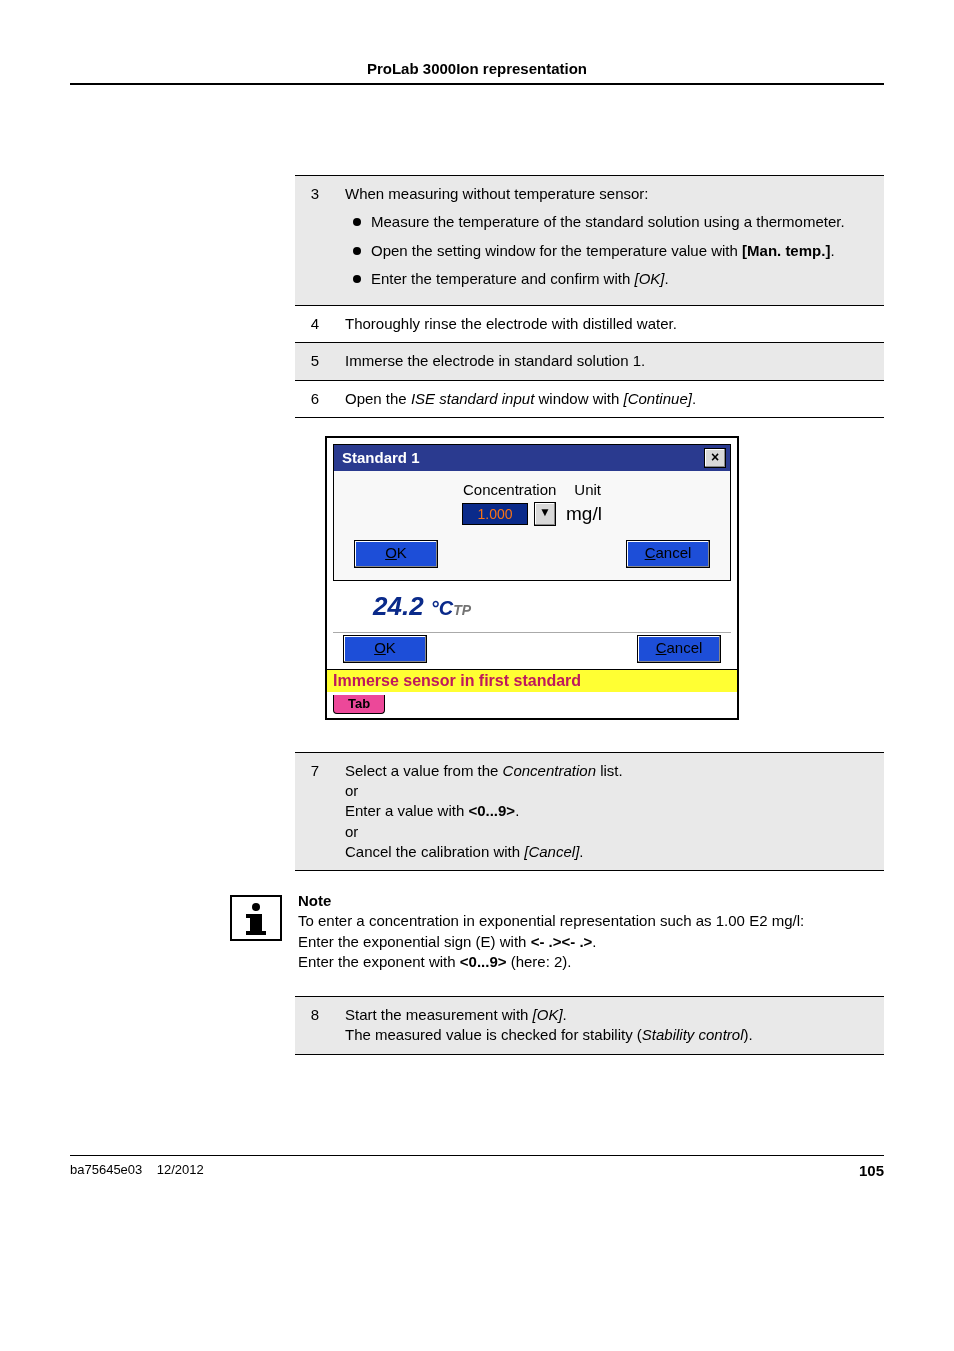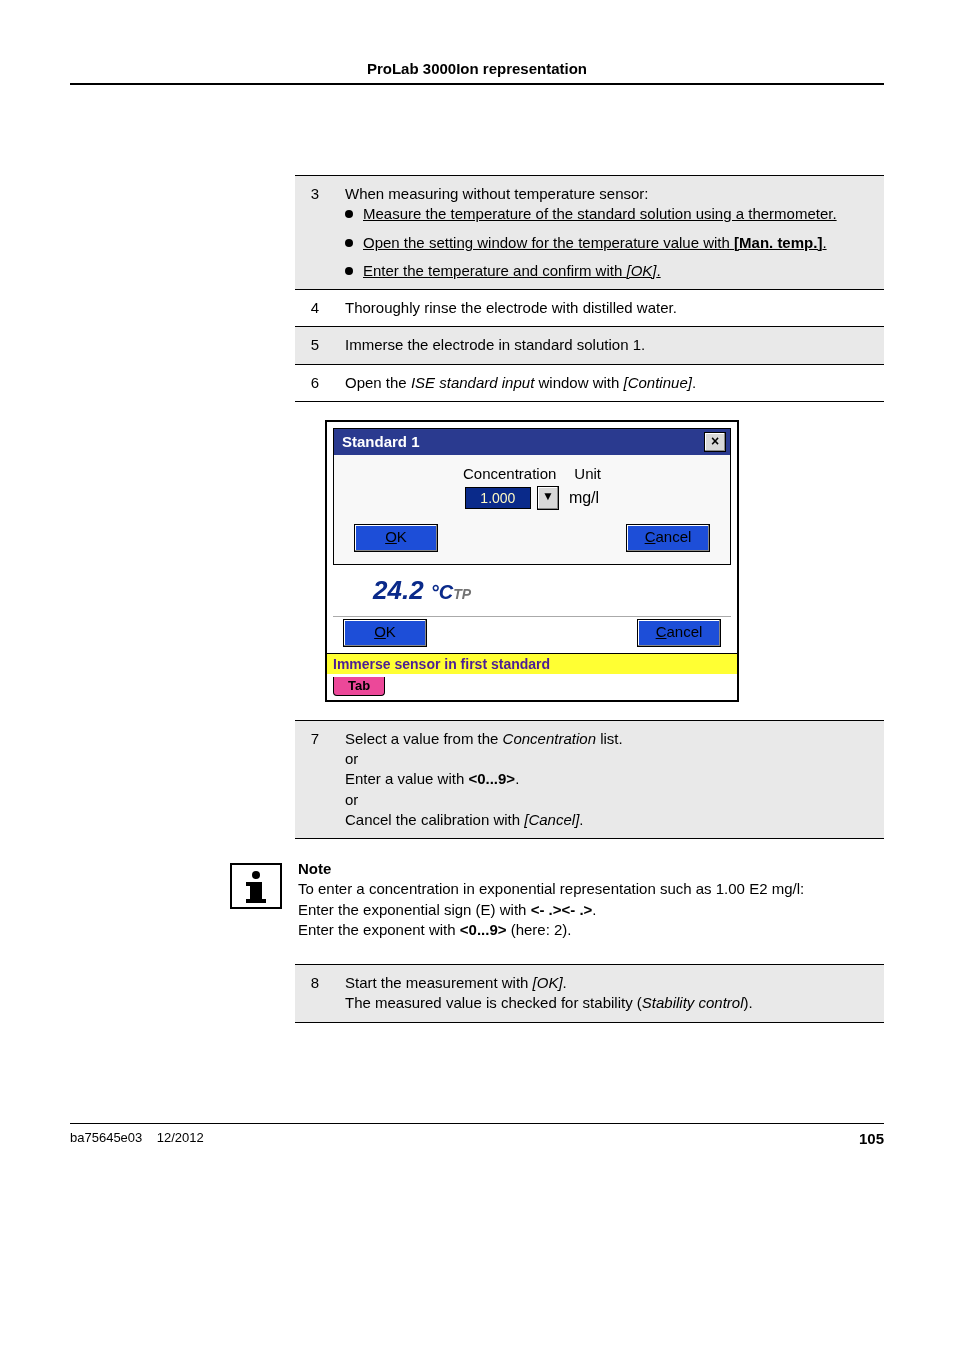--- a/index.html
+++ b/index.html
@@ -49,22 +49,21 @@
   }
   tr.border-top td {
     border-top: 1px solid #000;
   }
   tr.border-bottom td {
     border-bottom: 1px solid #000;
   }
   ul.bullets {
     list-style: none;
     padding: 0;
-    margin: 0;
-    text-decoration: underline;
+    margin: 8px;
   }
   ul.bullets li {
     position: relative;
     padding-left: 18px;
     margin-bottom: 8px;
   }
   ul.bullets li:last-child { margin-bottom: 0; }
   ul.bullets li::before {
     content: "";
     position: absolute;
@@ -73,21 +72,21 @@
     width: 8px;
     height: 8px;
     background: #000;
     border-radius: 50%;
   }
   .italic { font-style: italic; }
   .bold { font-weight: bold; }
 
   
   .dialog-wrap {
-    margin: 18px 0 18px 30px;
+    margin: 18px 0 32px 30px;
     width: 410px;
     border: 2px solid #000;
     background: #fff;
     position: relative;
   }
   .inner-dialog {
     margin: 6px;
     border: 1px solid #000;
     background: #f8f8f8;
   }
@@ -125,40 +124,40 @@
   }
   .row-inputs {
     display: flex;
     justify-content: center;
     align-items: center;
     gap: 6px;
     margin-bottom: 14px;
   }
   .conc-box {
     background: #0a2a8a;
-    color: #fef9c3;
+    color: #f97316;
     border: 1px solid #000;
     width: 64px;
     height: 20px;
     line-height: 20px;
     text-align: center;
     font-size: 14px;
   }
   .dd-btn {
     width: 20px;
     height: 22px;
     border: 1px solid #000;
     background: #d8d8d8;
     text-align: center;
     line-height: 18px;
     font-size: 12px;
     box-shadow: inset -1px -1px 0 #888, inset 1px 1px 0 #fff;
   }
   .unit-txt {
-    font-size: 16px;
+    font-size: 19px;
     margin-left: 4px;
   }
   .btn-row {
     display: flex;
     justify-content: space-between;
     padding: 0 8px 0 8px;
   }
   .win-btn {
     min-width: 82px;
     height: 26px;
@@ -187,24 +186,24 @@
   }
   .bottom-btns {
     display: flex;
     justify-content: space-between;
     padding: 2px 10px 6px 10px;
     border-top: 1px solid #aaa;
     margin: 0 6px;
   }
   .status-bar {
     background: #ffff33;
-    color: #4c1d95;
+    color: #be185d;
     font-weight: bold;
     padding: 2px 6px;
-    font-size: 14px;
+    font-size: 16px;
     border-top: 1px solid #000;
     margin: 0;
   }
   .tab-bar {
     padding: 2px 6px 4px 6px;
   }
   .tab {
     display: inline-block;
     border: 1px solid #000;
     border-top: none;

